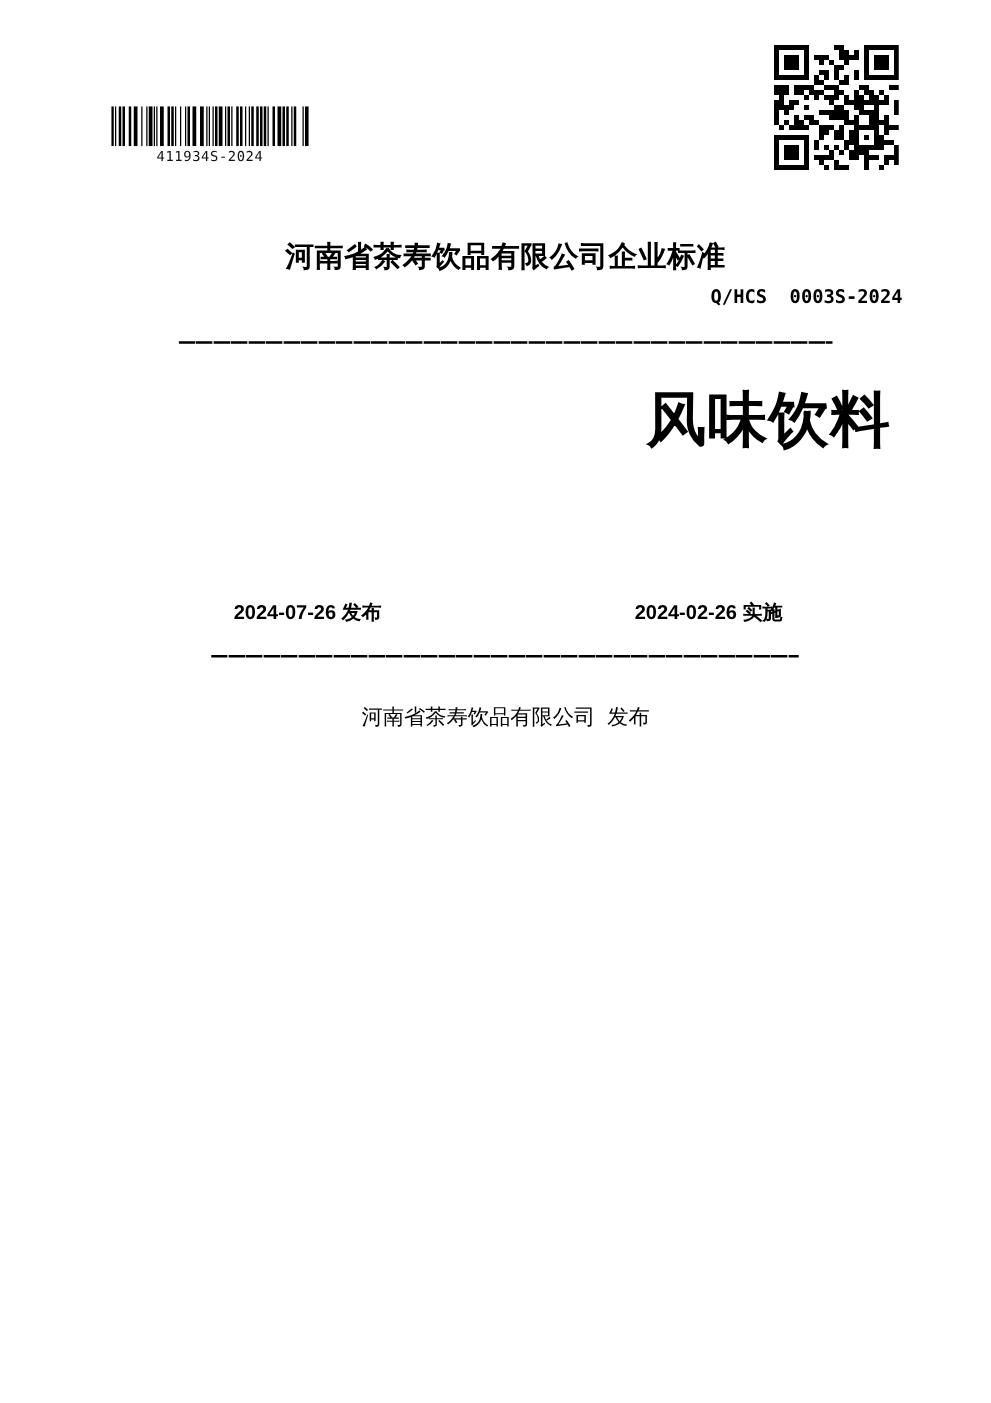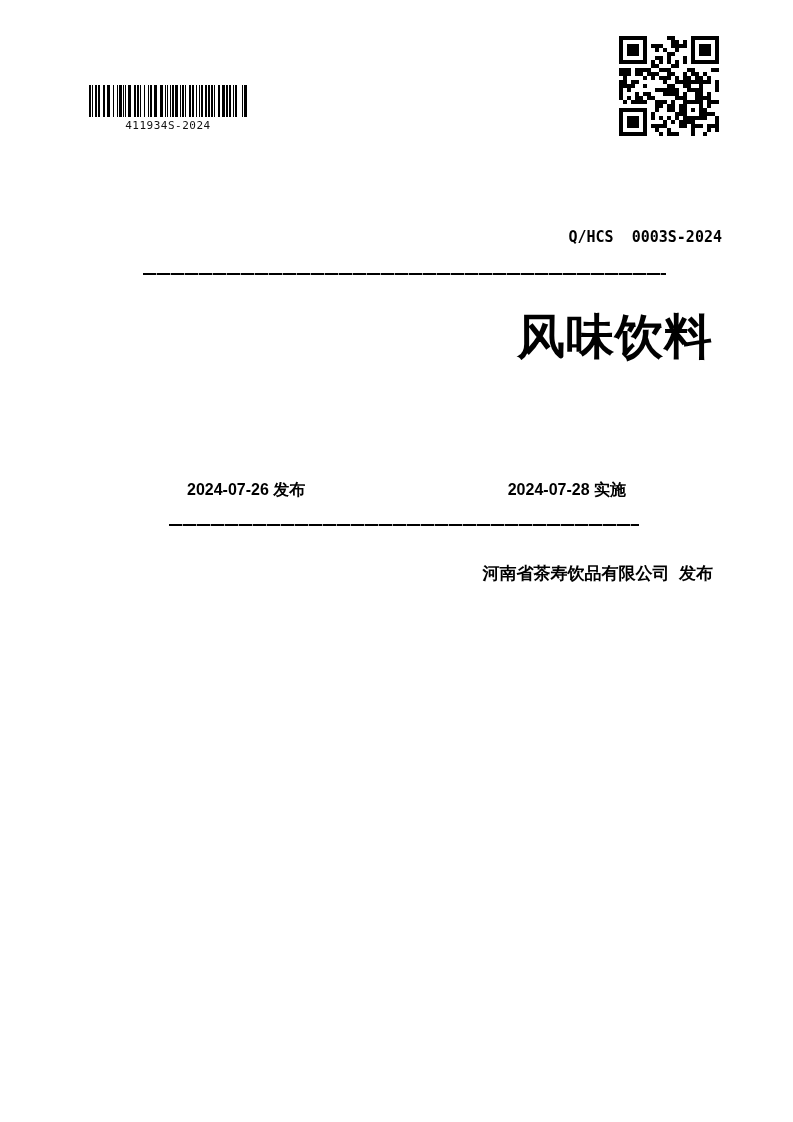--- a/index.html
+++ b/index.html
@@ -71,23 +71,23 @@
     justify-content: space-between;
     font-size: 16px;
     font-weight: 600;
     white-space: pre;
     text-align: right;
   }
 
   
   .publisher-line {
     left: 96px; top: 562px; width: 617px;
-    text-align: right;
+    text-align: center;
     font-size: 17px;
-    font-weight: 700;
+    font-weight: 400;
     white-space: pre;
   }
 </style>
 </head>
 <body>
 
 <div class="page">
 
   <div class="abs barcode-block">
     <svg width="158" height="32" viewBox="0 0 158 32">
@@ -451,29 +451,30 @@
       <rect x="5" y="24" width="1" height="1"></rect>
       <rect x="6" y="24" width="1" height="1"></rect>
       <rect x="10" y="24" width="1" height="1"></rect>
       <rect x="12" y="24" width="1" height="1"></rect>
       <rect x="13" y="24" width="1" height="1"></rect>
       <rect x="14" y="24" width="1" height="1"></rect>
       <rect x="18" y="24" width="1" height="1"></rect>
       <rect x="21" y="24" width="1" height="1"></rect>
     </svg>
 
+  <div class="abs company-heading">河南省茶寿饮品有限公司企业标准</div>
 
   <div class="abs standard-number">Q/HCS  0003S-2024</div>
 
   <div class="abs divider divider-top"></div>
 
   <div class="abs doc-title">风味饮料</div>
 
   <div class="abs dates-row">
     <span>2024-07-26 发布</span>
-    <span>2024-07-28 实施</span>
+    <span>2024-02-26 实施</span>
   </div>
 
   <div class="abs divider divider-bottom"></div>
 
   <div class="abs publisher-line">河南省茶寿饮品有限公司  发布</div>
 
 </div>
 
 </body></html>

